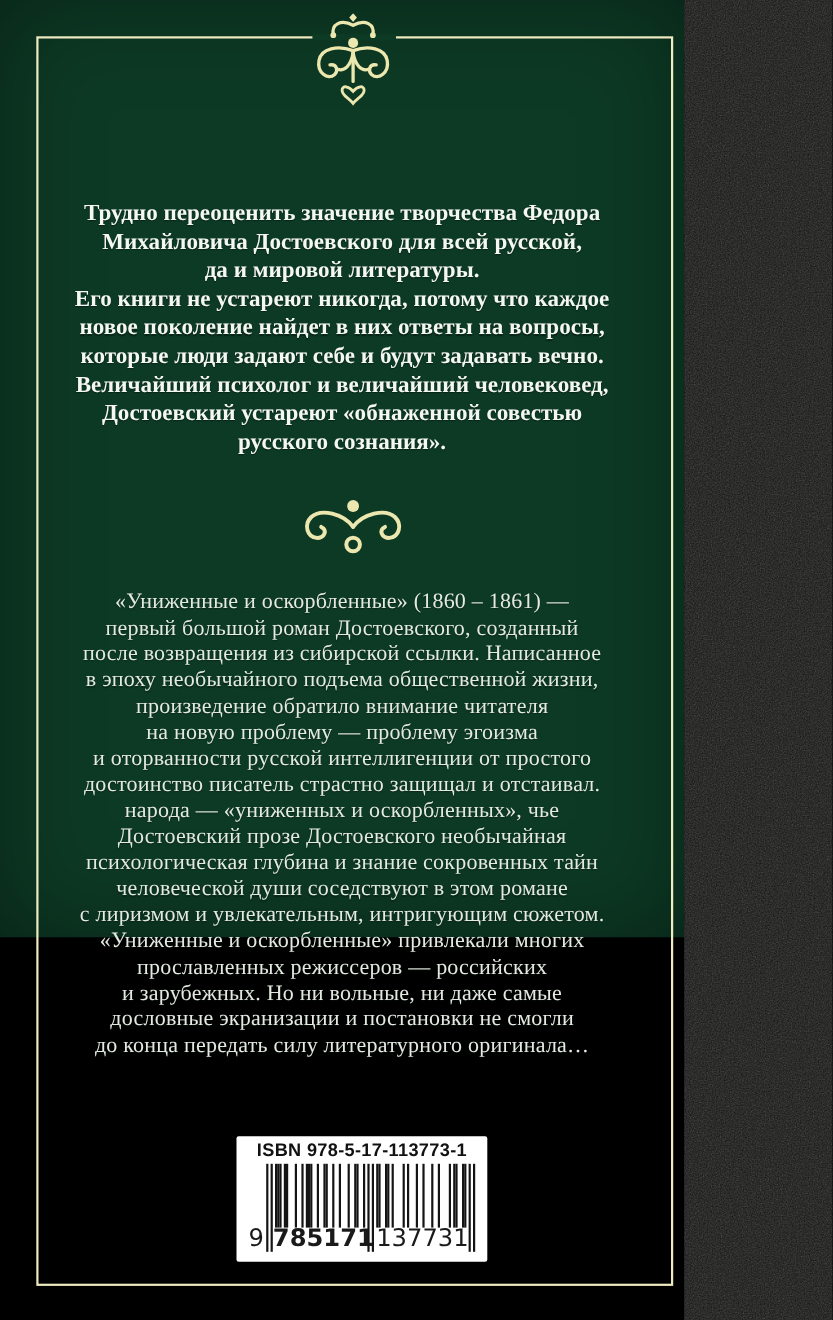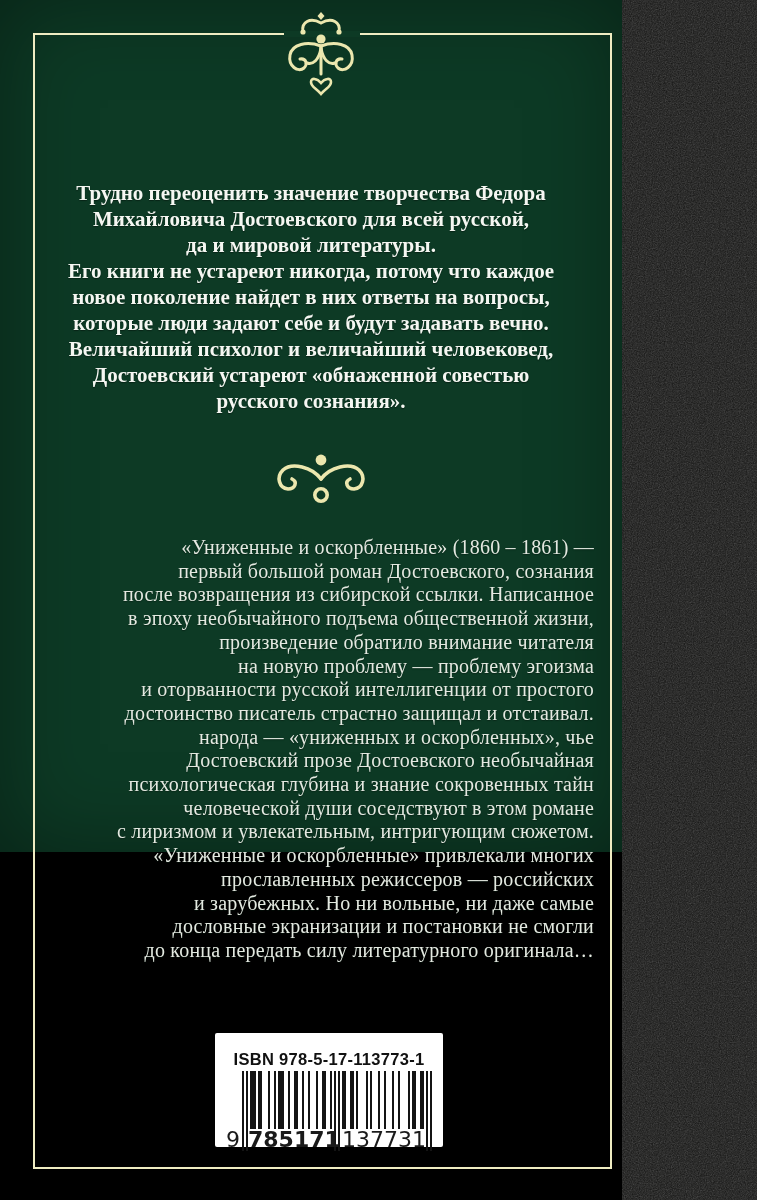--- a/index.html
+++ b/index.html
@@ -16,25 +16,25 @@
   .orn{position:absolute;}
   .orn-top{left:279px;top:12px;}
   .orn-mid{left:266px;top:452px;}
   .textblock{position:absolute;text-align:center;}
   .textblock .line{white-space:nowrap;}
   .intro{left:31px;top:180px;width:560px;
          font-size:21px;font-weight:bold;line-height:26px;
          color:#f5f7f2;text-shadow:0 1px 1px rgba(5,25,15,0.65);}
   .annotation{left:28px;top:536px;width:566px;
          font-size:20px;font-weight:normal;line-height:23.7px;letter-spacing:0.2px;
-         color:#e4e9e1;text-shadow:0 1px 1px rgba(5,25,15,0.55);text-align:right;}
+         color:#e4e9e1;text-shadow:0 1px 1px rgba(5,25,15,0.55);}
   .barcode-panel{position:absolute;left:215px;top:1033px;width:228px;height:114px;
          background:#ffffff;border-radius:2px;
          font-family:"Liberation Sans", sans-serif;}
-  .isbn{margin-top:17px;text-align:center;font-size:16.5px;font-weight:600;
+  .isbn{margin-top:4px;text-align:center;font-size:16.5px;font-weight:600;
         letter-spacing:0.3px;color:#111;}
   .ean{position:relative;width:206px;height:86px;margin:2px auto 0;}
   .ean-bars{position:absolute;left:16px;top:0;display:flex;align-items:flex-start;}
   .module{width:2px;height:58px;}
   .module.bar{background:#141414;}
   .module.tall{height:80px;}
   .d{position:absolute;top:56px;font-family:"DejaVu Sans", sans-serif;
      font-size:22px;font-weight:500;color:#1a1a1a;}
   .d9{left:0px;}
   .dl{left:22px;width:84px;text-align:center;font-weight:bold;}
@@ -82,21 +82,21 @@
       <g fill="none" stroke="#ece7ae" stroke-width="3.6" stroke-linecap="round">
         <path d="M55,27 C46,15 26,10 17,18 C10,25 13,36 22,37 C29,37 32,30 26,27"></path>
         <path d="M55,27 C64,15 84,10 93,18 C100,25 97,36 88,37 C81,37 78,30 84,27"></path>
         <circle cx="55" cy="43" r="6.2"></circle>
       </g>
       <circle cx="55" cy="8" r="5.4" fill="#ece7ae"></circle>
     </svg>
 
     <div class="textblock annotation">
       <div class="line">«Униженные и оскорбленные» (1860 – 1861) —</div>
-      <div class="line">первый большой роман Достоевского, сознания</div>
+      <div class="line">первый большой роман Достоевского, созданный</div>
       <div class="line">после возвращения из сибирской ссылки. Написанное</div>
       <div class="line">в эпоху необычайного подъема общественной жизни,</div>
       <div class="line">произведение обратило внимание читателя</div>
       <div class="line">на новую проблему — проблему эгоизма</div>
       <div class="line">и оторванности русской интеллигенции от простого</div>
       <div class="line">достоинство писатель страстно защищал и отстаивал.</div>
       <div class="line">народа — «униженных и оскорбленных», чье</div>
       <div class="line">Достоевский прозе Достоевского необычайная</div>
       <div class="line">психологическая глубина и знание сокровенных тайн</div>
       <div class="line">человеческой души соседствуют в этом романе</div>

